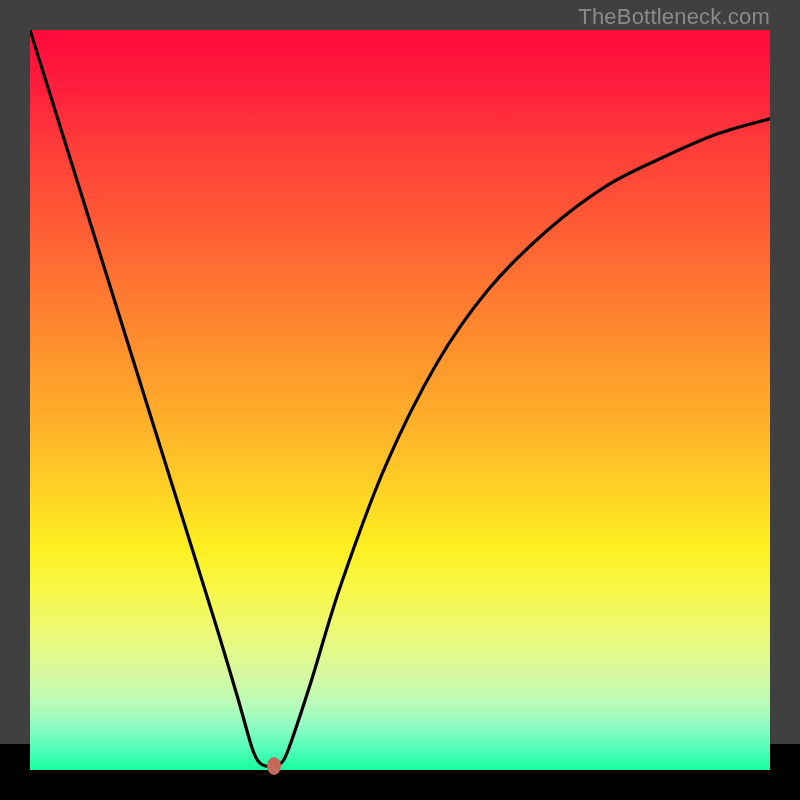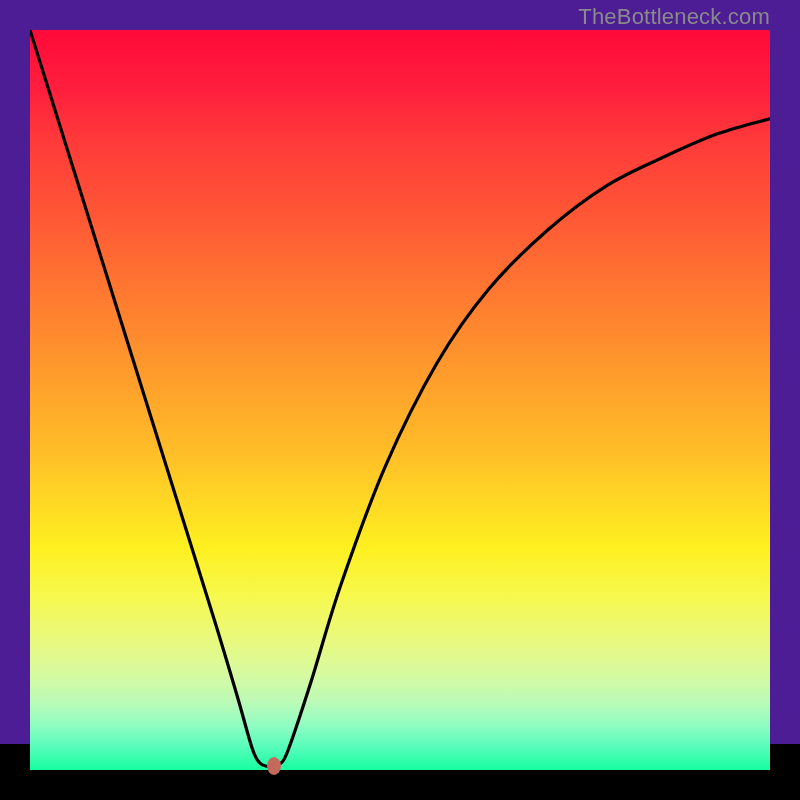--- a/index.html
+++ b/index.html
@@ -8,21 +8,21 @@
     width: 800px;
     height: 800px;
     background: #000;
     font-family: Arial, Helvetica, sans-serif;
     overflow: hidden;
   }
   .canvas-wrap {
     position: relative;
     width: 800px;
     height: 744px;
-    background: #4c1d95;
+    background: #404040;
   }
   .plot-area {
     position: absolute;
     left: 30px;
     top: 30px;
     width: 740px;
     height: 740px;
     
     background: linear-gradient(
       to bottom,

